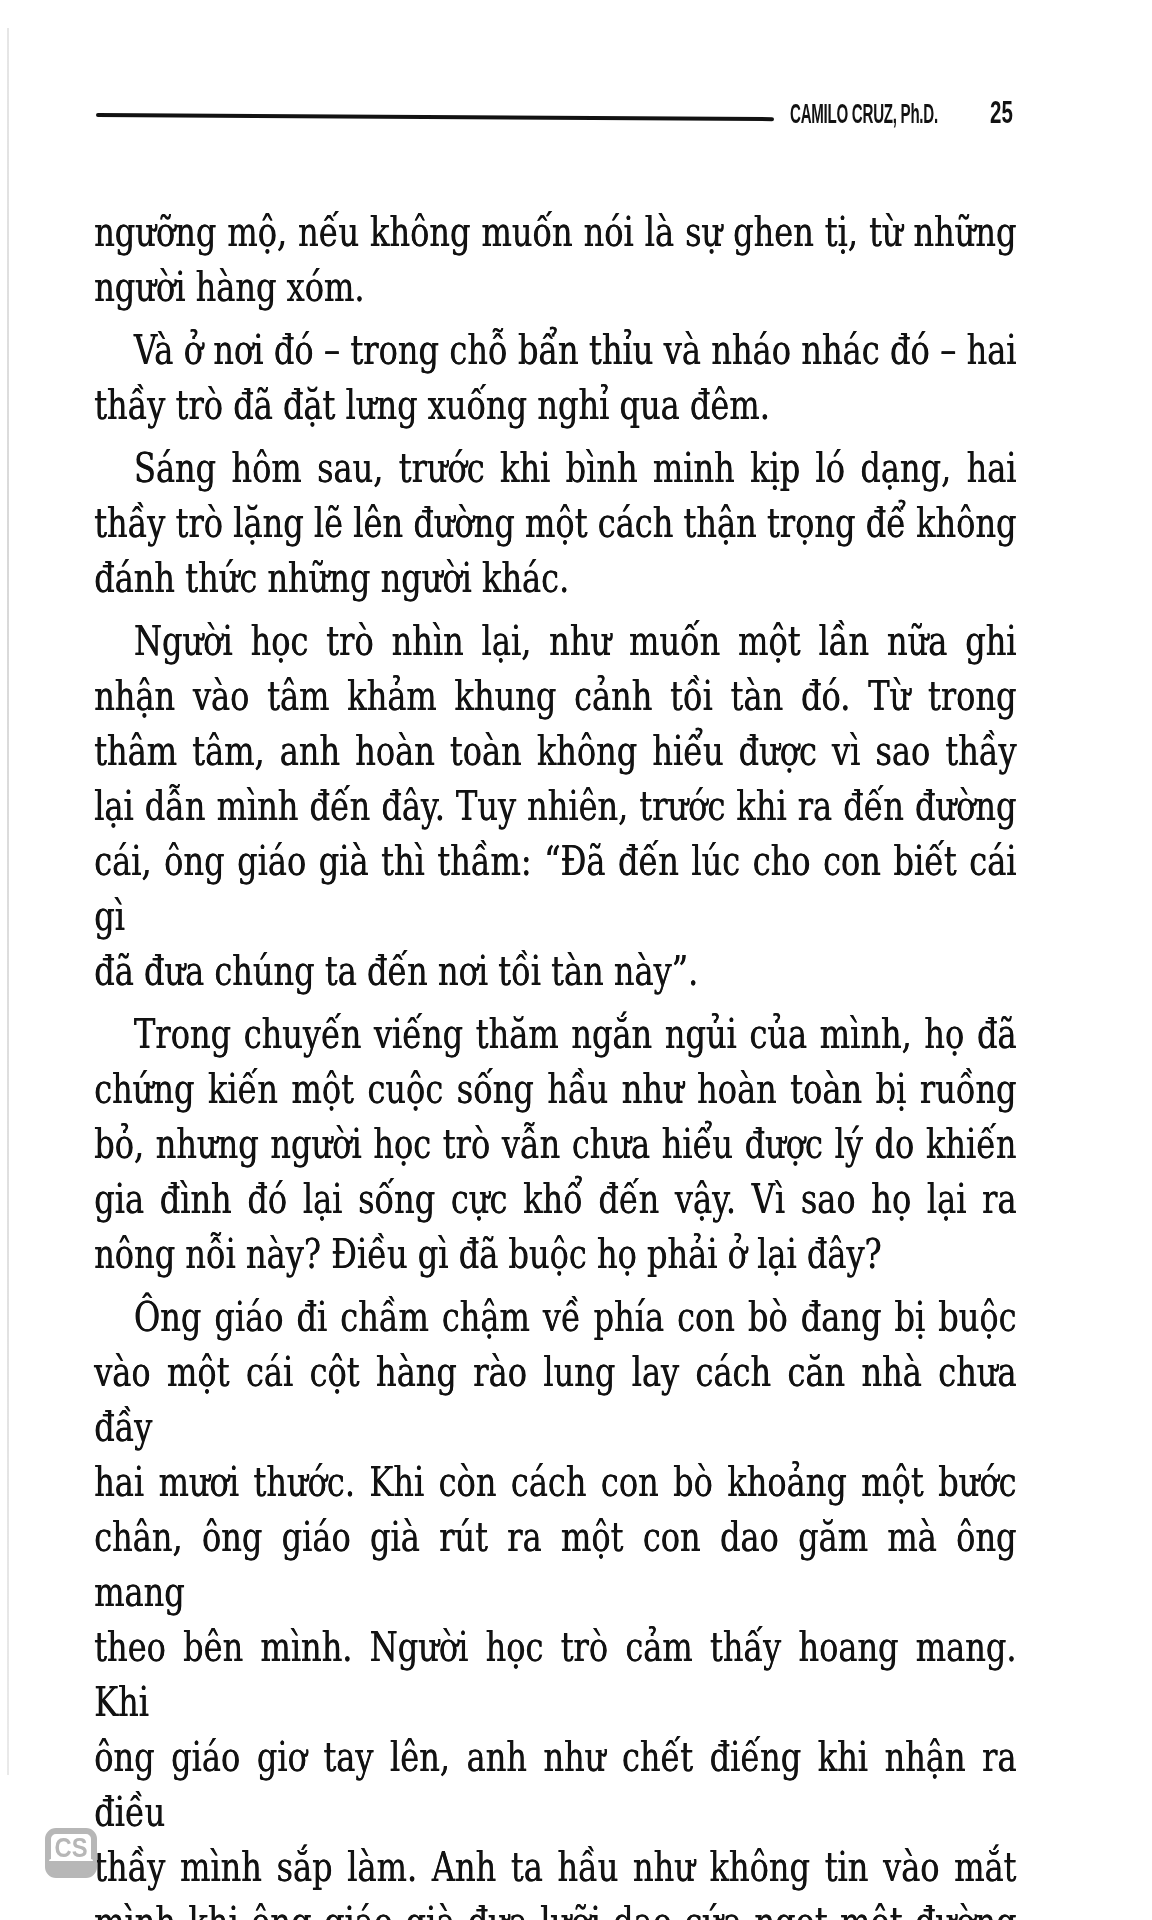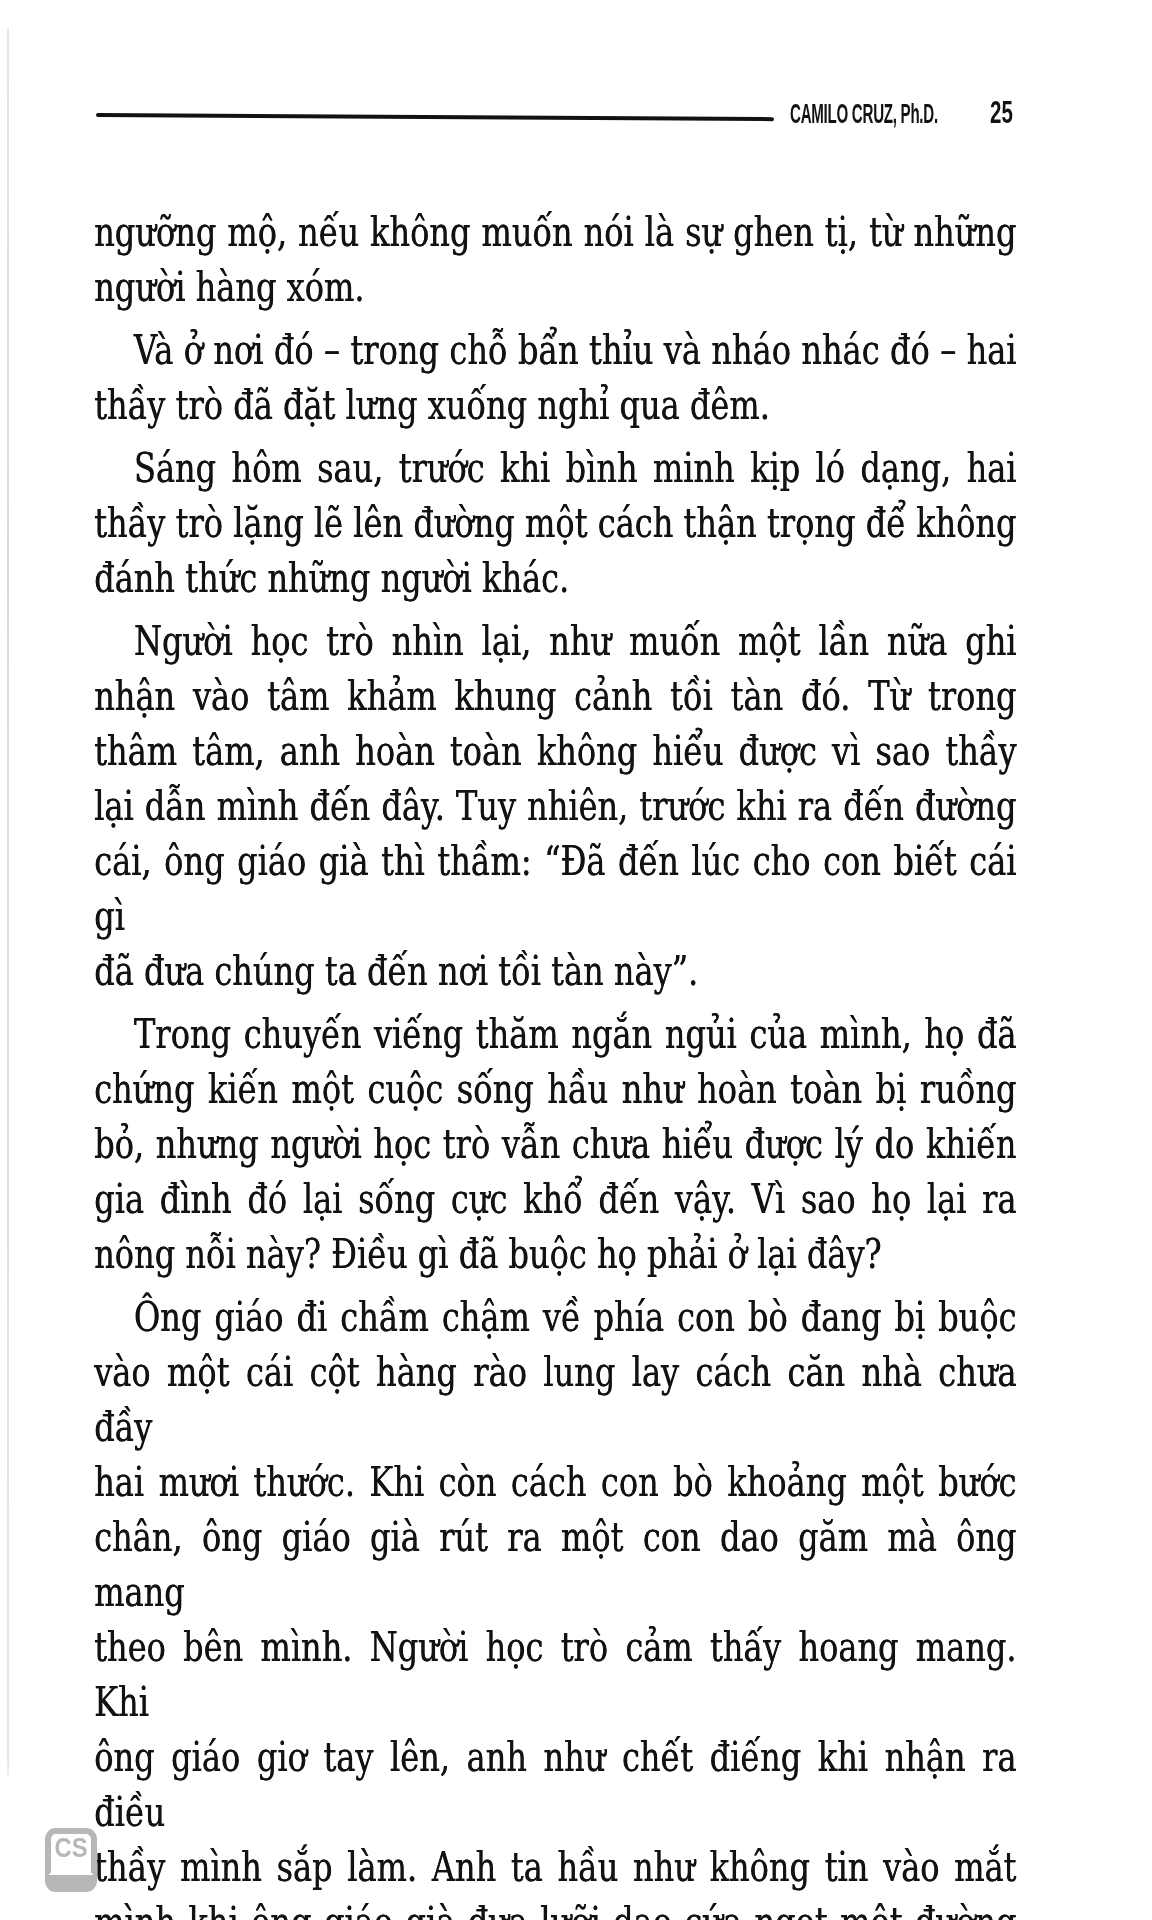--- a/index.html
+++ b/index.html
@@ -88,21 +88,21 @@
   }
   .line.last { text-align-last: left; }
   .line.first-indent { text-indent: 51px; }
 
   
   .badge {
     position: absolute;
     left: 45px;
     top: 1828px;
     width: 52px;
-    height: 64px;
+    height: 50px;
     box-sizing: border-box;
     border: 6px solid var(--wm);
     border-radius: 11px;
   }
   .badge-cs {
     position: absolute;
     left: 0; right: 0; top: -1px;
     height: 28px;
     text-align: center;
     font-family: "Liberation Sans", "DejaVu Sans", sans-serif;

